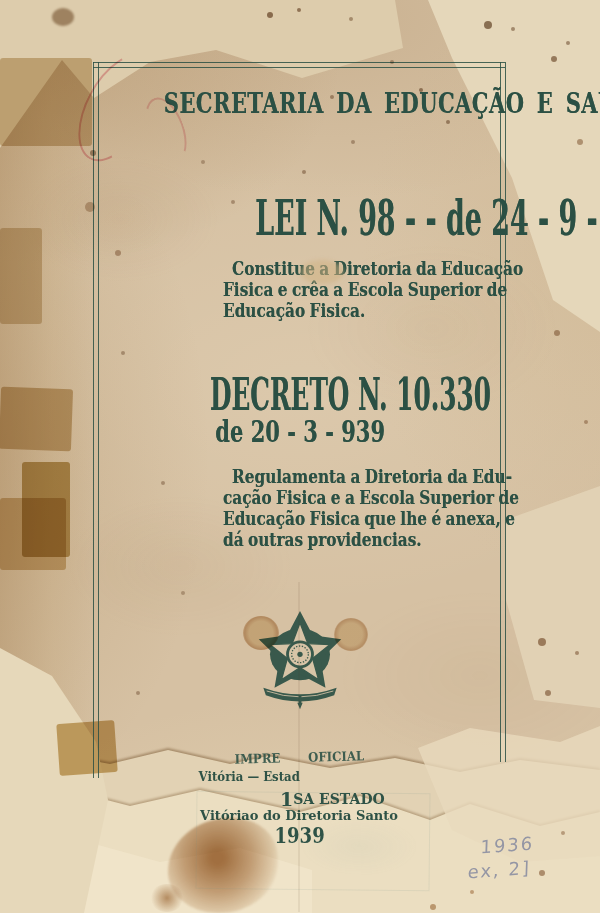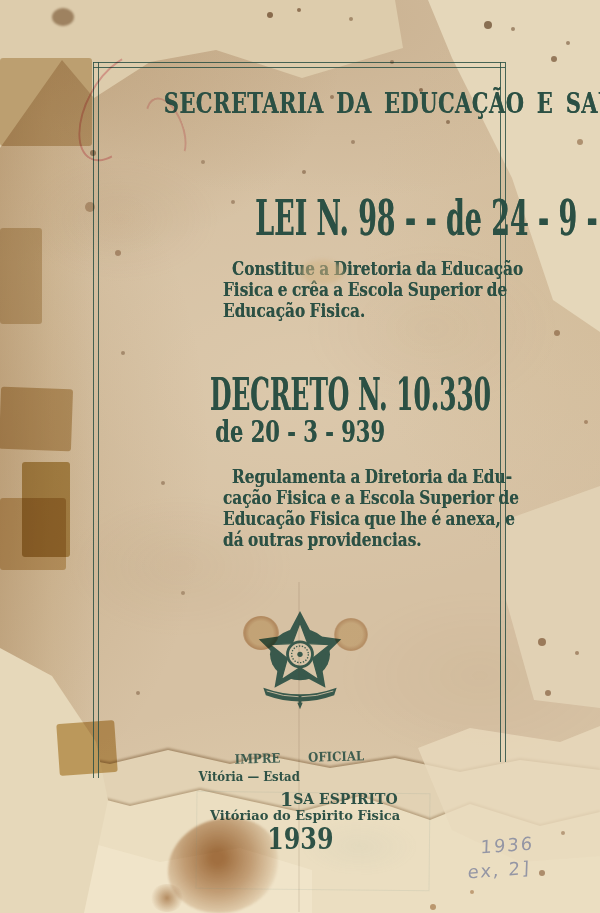--- a/index.html
+++ b/index.html
@@ -114,22 +114,22 @@
   .emblem{position:absolute;left:250px;top:608px;width:100px;height:106px;opacity:.92;}
 
   
   .imp{position:absolute;font-size:13px;font-weight:bold;color:#2e5246;white-space:nowrap;}
   .imp .cond{transform:scaleX(.9);}
   .imp-line1{left:95px;top:750px;width:410px;text-align:center;transform:rotate(-1.5deg);opacity:.9;}
   .imp-line1 .gap{display:inline-block;width:22px;}
   .imp-line2{left:193px;top:769px;}
   .imp-line3{left:280px;top:790px;font-size:14px;}
   .imp-line3 .big1{font-size:19px;line-height:1;vertical-align:-2px;}
-  .imp-line4{left:210px;top:808px;width:178px;display:flex;justify-content:space-between;}
-  .imp-year{left:95px;top:822px;width:410px;text-align:center;font-size:29px;}
+  .imp-line4{left:210px;top:808px;width:178px;display:flex;justify-content:center;}
+  .imp-year{left:95px;top:822px;width:410px;text-align:center;font-size:22px;}
   .imp-year .cond{transform:scaleX(.82);}
 
   
   .handwriting{
     position:absolute;left:468px;top:834px;color:#868aa0;opacity:.85;
     font-family:"DejaVu Sans", sans-serif;font-size:18px;line-height:1.35;
     transform:rotate(-4deg) skewX(-6deg);letter-spacing:2px;
   }
   .handwriting .l1{padding-left:12px;}
 
@@ -261,25 +261,25 @@
     <polygon points="60,116 56.8,108 63.2,108" fill="#2c5145"></polygon>
   </svg>
 
   <div class="imp imp-line1">
     <span class="cond">IMPRE</span><span class="gap"></span><span class="cond">OFICIAL</span>
   </div>
   <div class="imp imp-line2">
     <span class="cond">Vitória — Estad</span>
   </div>
   <div class="imp imp-line3">
-    <span class="big1">1</span><span>SA ESPIRITO</span>
+    <span class="big1">1</span><span>SA ESTADO</span>
   </div>
   <div class="imp imp-line4">
     <span>Vitória</span>
-    <span>o do Espirito Fisica</span>
+    <span>o do Diretoria Santo</span>
   </div>
   <div class="imp imp-year">
     <span class="cond">1939</span>
   </div>
 
   <div class="handwriting">
     <div class="l1">1936</div>
     <div>ex, 2]</div>
   </div>
 

